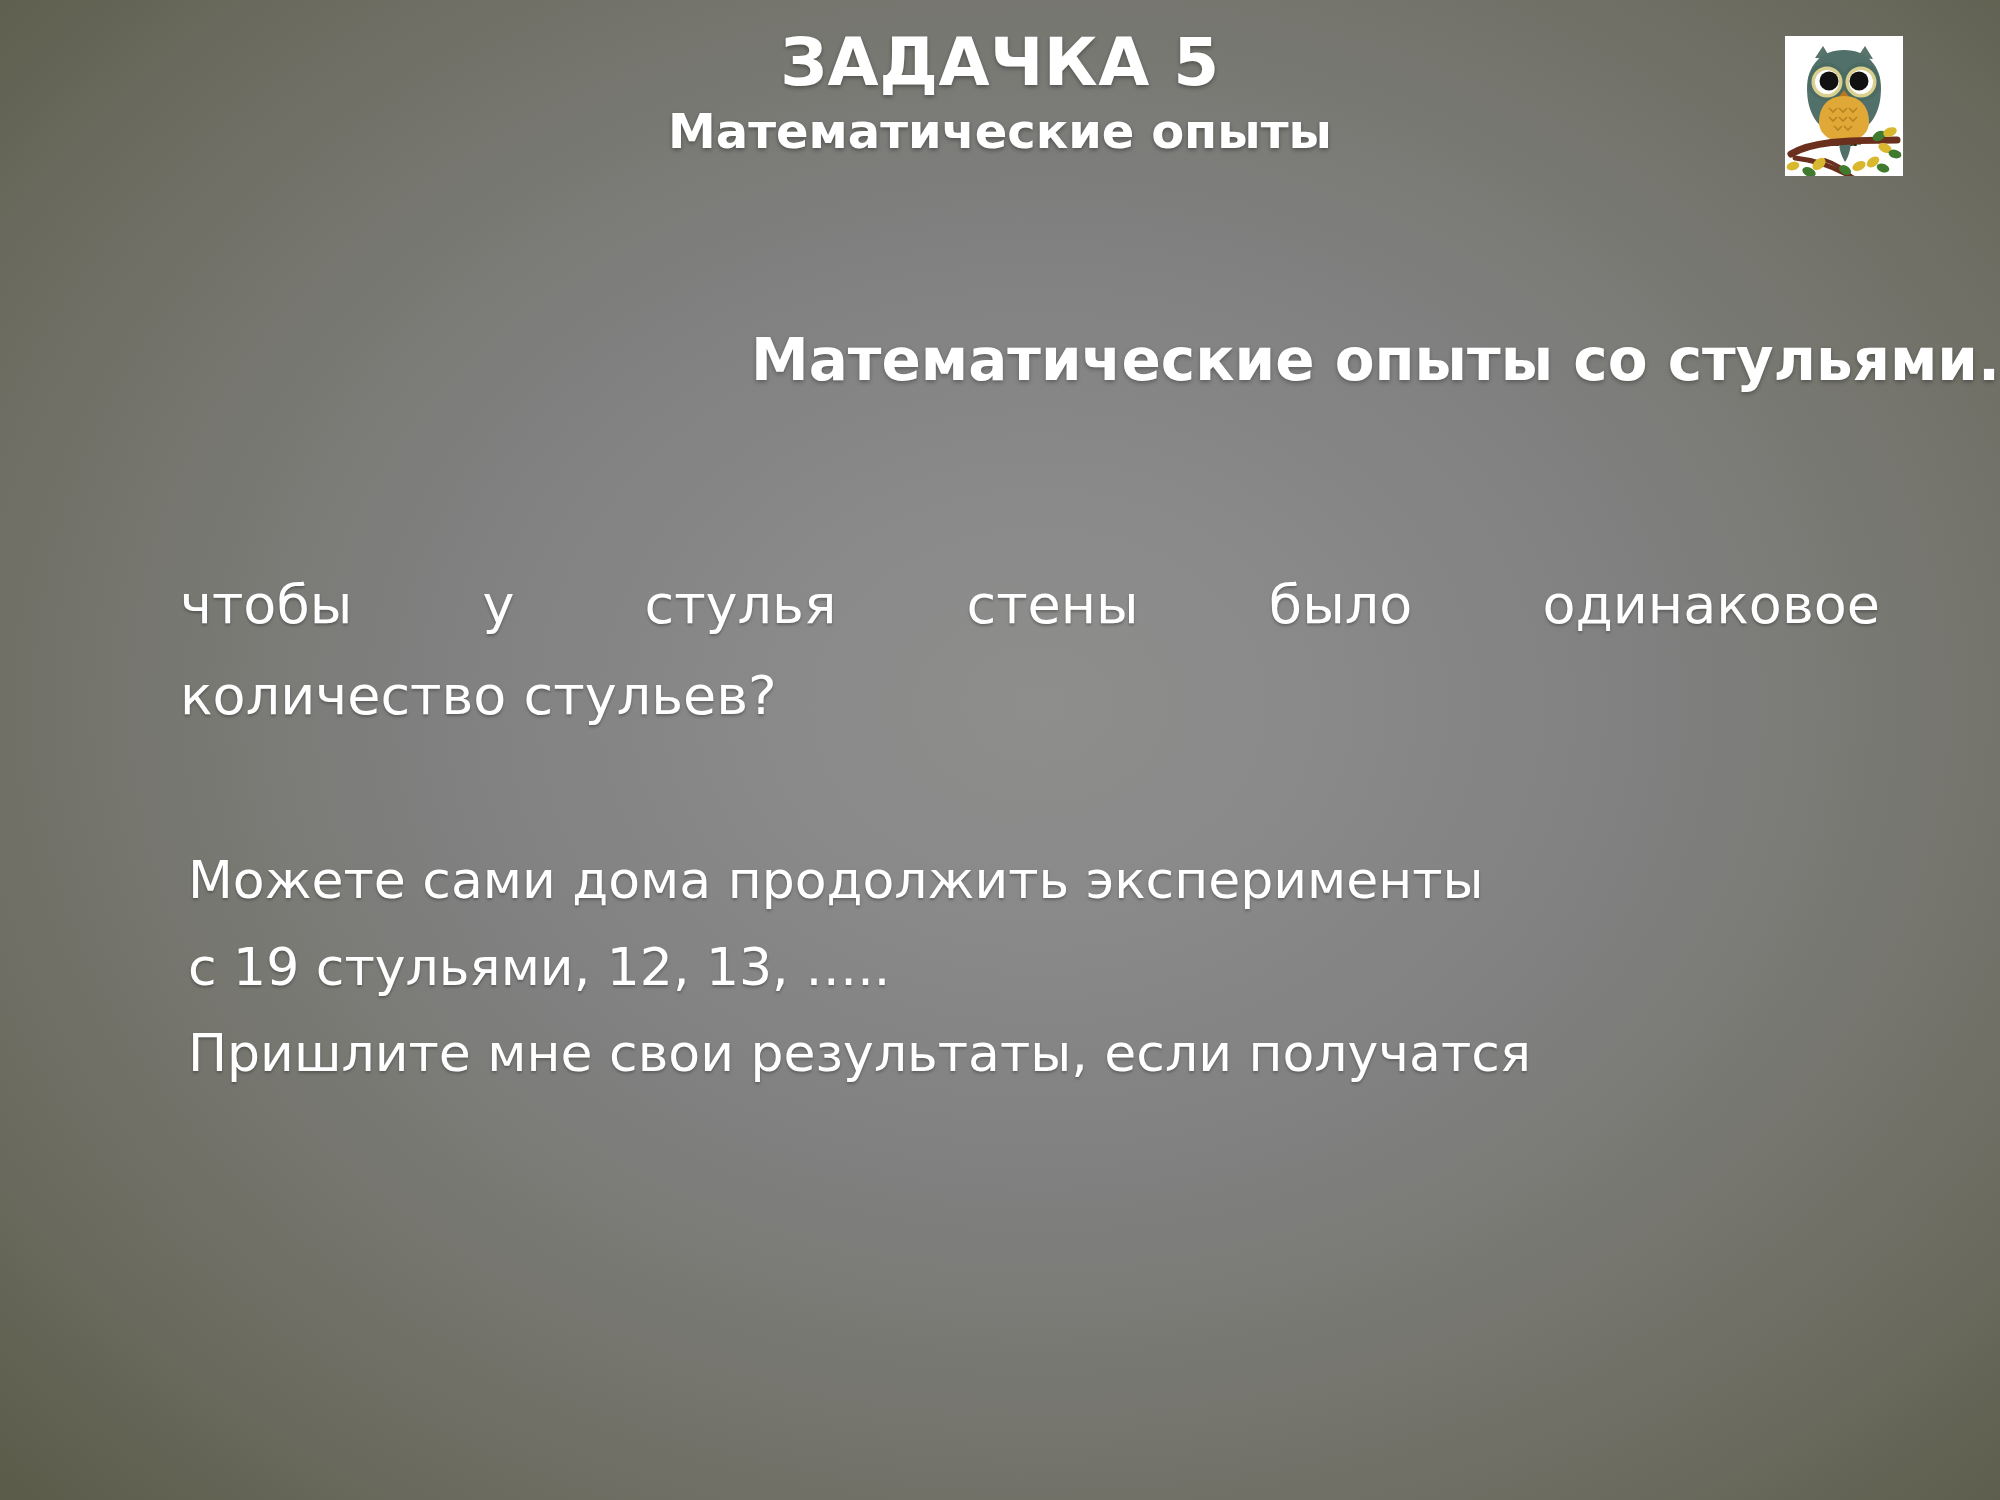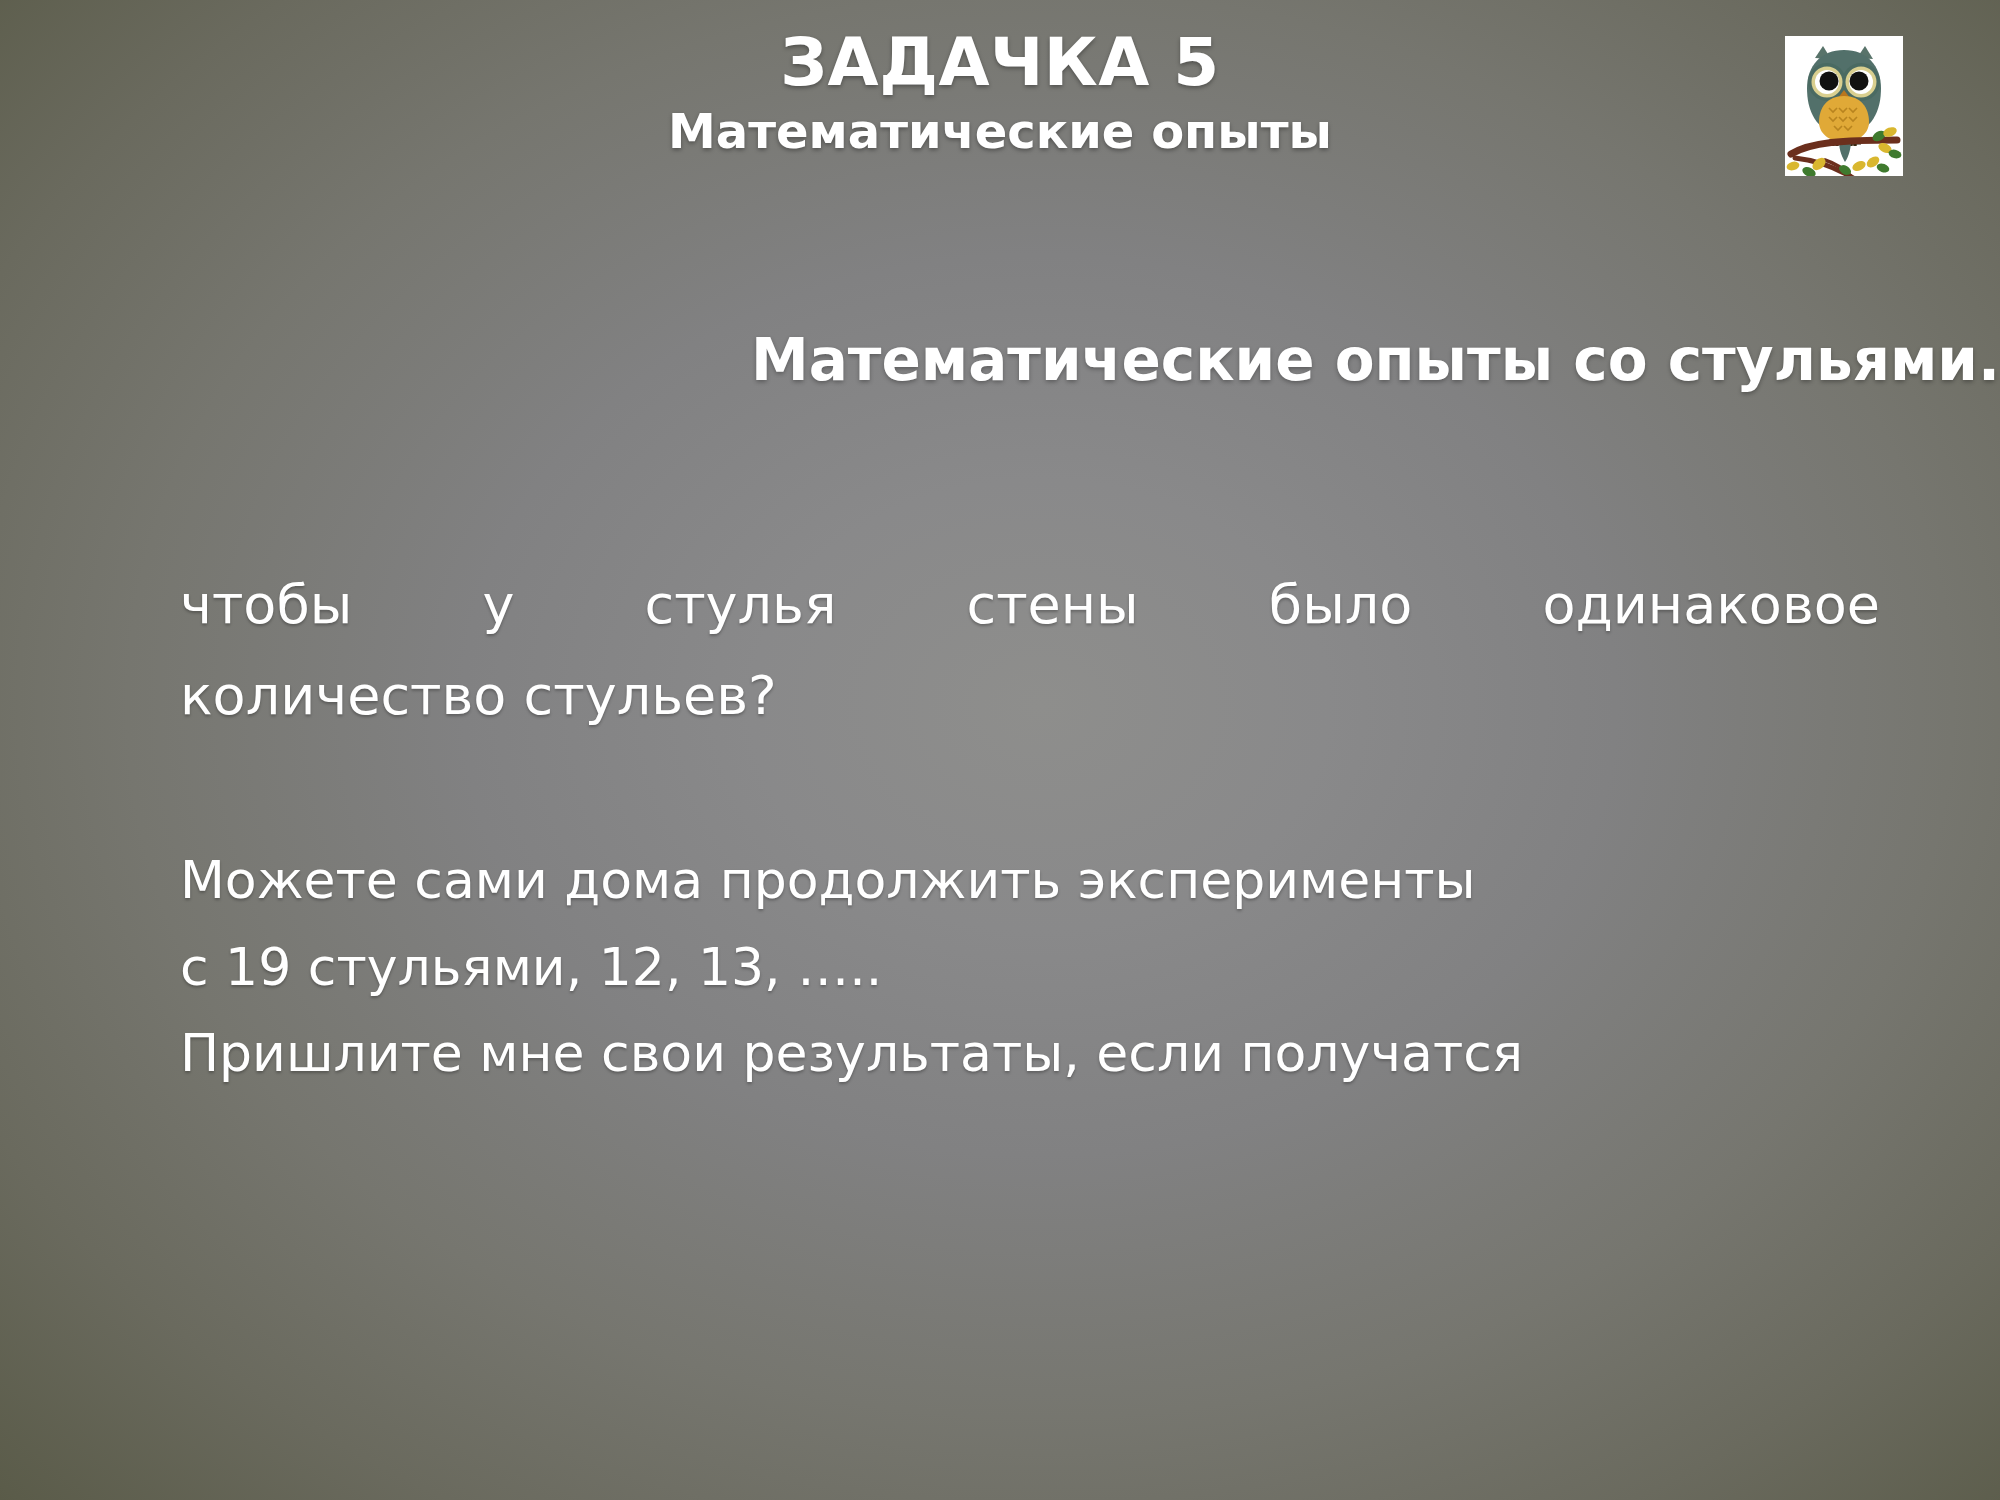--- a/index.html
+++ b/index.html
@@ -116,20 +116,21 @@
   .para-plain {
     margin-top: 96px;
     width: 1700px;
     font-size: 52px;
     line-height: 1.66;
     text-align: left;
     text-shadow: 0 2px 3px rgba(0,0,0,0.28);
   }
   .para-plain .p-line {
     display: block;
+    margin-left: 8px;
   }
 </style>
 </head>
 <body>
 
 <div id="slide">
 
   <div class="title-block">
     <span class="title-line-1">ЗАДАЧКА 5</span>
     <span class="title-line-2">Математические опыты</span>

